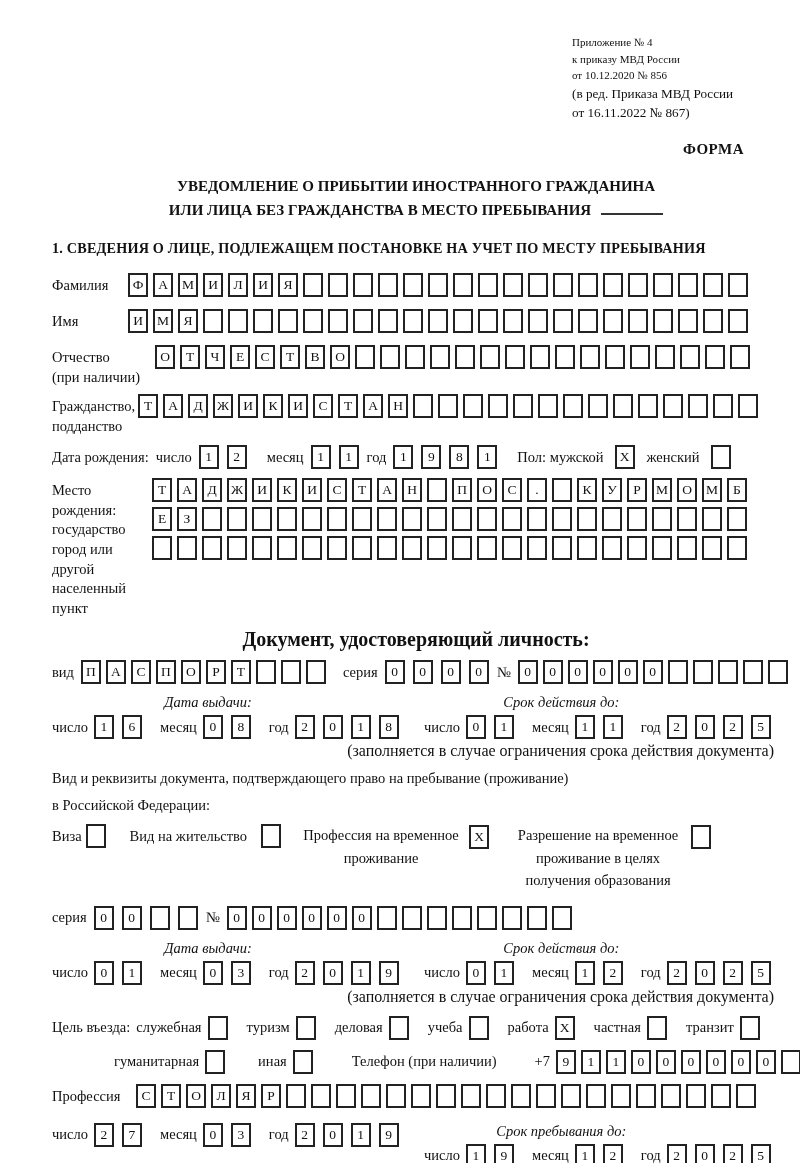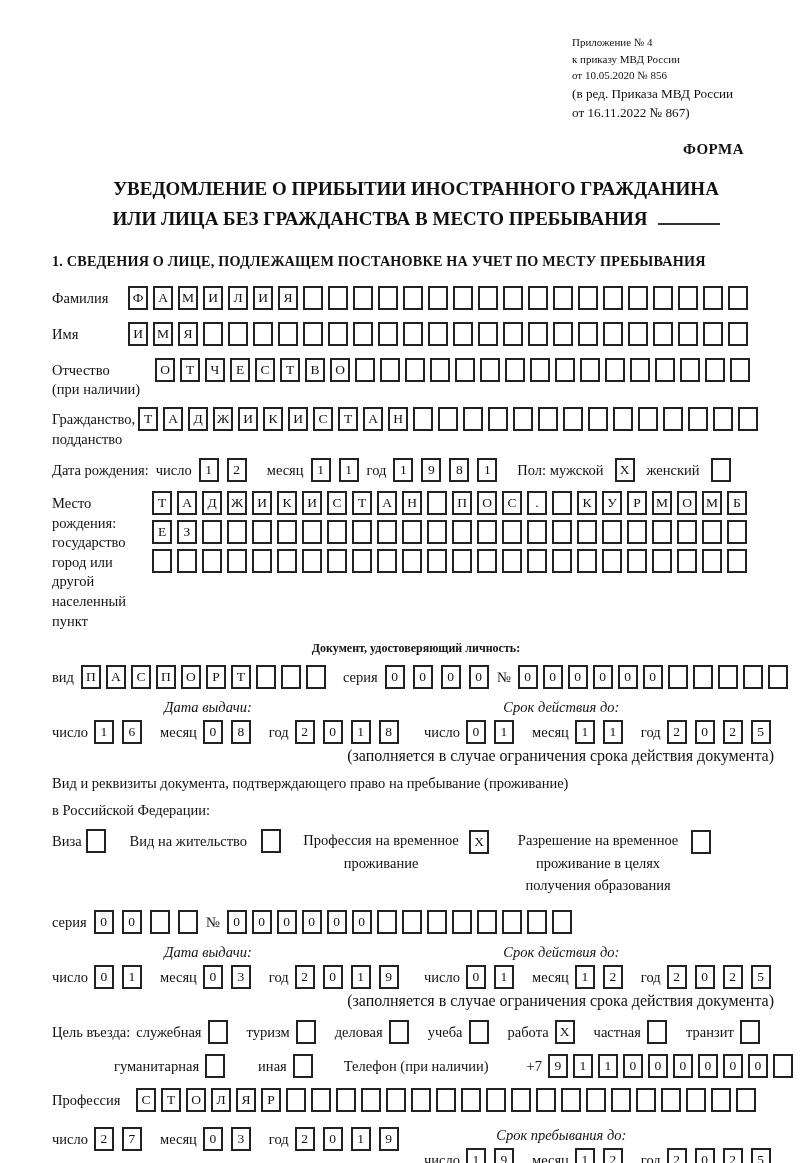--- a/index.html
+++ b/index.html
@@ -5,21 +5,21 @@
   html,body{margin:0;padding:0;background:#e8e8e8;}
   .page{
     width:800px;min-height:1163px;margin:0 auto;background:#ffffff;color:#111;
     font-family:"Liberation Serif","DejaVu Serif",serif;
     padding:34px 20px 28px 52px;box-sizing:border-box;font-size:14.5px;
   }
   .appendix{margin-left:520px;font-size:11px;line-height:1.5;}
   .appendix div{white-space:nowrap;}
   .revision{margin-left:520px;font-size:13.2px;line-height:1.5;margin-top:0;}
   .form-label{text-align:right;font-weight:bold;font-size:15px;margin:18px 36px 16px 0;letter-spacing:.5px;}
-  .title{text-align:center;font-weight:bold;font-size:19px;line-height:1.6;margin:2px 0 18px 0;}
+  .title{text-align:center;font-weight:bold;font-size:15px;line-height:1.6;margin:2px 0 18px 0;}
   .title-underline{display:inline-block;width:62px;border-bottom:2px solid #333;height:14px;margin-left:10px;}
   .sec-heading{font-weight:bold;font-size:14.2px;margin:6px 0 16px 0;letter-spacing:.2px;}
 
   .cell{
     display:inline-block;width:16px;height:20px;border:2px solid #222;
     margin-right:5px;text-align:center;font-size:13.5px;line-height:20px;
     vertical-align:middle;background:#fff;flex:none;
   }
   .boxgroup{display:inline-flex;flex-wrap:nowrap;}
   .gapped .cell,.boxgroup.gapped .cell{margin-right:8px;}
@@ -31,21 +31,21 @@
   .w2{width:103px;} 
   .w3{width:86px;}  
   .w4{width:100px;} 
   .w5{width:84px;}  
   .boxline{margin-bottom:5px;white-space:nowrap;}
 
   .inline-row{display:flex;align-items:center;margin:9px 0;flex-wrap:nowrap;}
   .inline-row .t{margin-right:7px;white-space:nowrap;}
   .sp-l{margin-left:12px;}
 
-  .center-heading{text-align:center;font-weight:bold;font-size:12px;margin:10px 0 8px 0;}
+  .center-heading{text-align:center;font-weight:bold;font-size:20px;margin:10px 0 8px 0;}
 
   .datecols{display:flex;margin-top:10px;}
   .dc-left{width:372px;flex:none;}
   .dc-right{flex:1;}
   .dc-label{text-align:center;margin-bottom:4px;font-style:italic;}
   .dc-left .dc-label{padding-right:60px;}
   .dc-right .dc-label{padding-right:90px;}
   .daterow{display:flex;align-items:center;white-space:nowrap;}
   .daterow .t{margin:0 6px 0 0;}
   .daterow .boxgroup{margin-right:10px;}
@@ -65,21 +65,21 @@
   .opt .t{margin-right:6px;}
 </style>
 </head>
 <body>
 
 <div class="page">
 
   <div class="appendix">
     <div>Приложение № 4</div>
     <div>к приказу МВД России</div>
-    <div>от 10.05.2020 № 856</div>
+    <div>от 10.12.2020 № 856</div>
   </div>
   <div class="revision">
     <div>(в ред. Приказа МВД России</div>
     <div>от 16.11.2022 № 867)</div>
   </div>
 
   <div class="form-label">ФОРМА</div>
 
   <div class="title">
     <div>УВЕДОМЛЕНИЕ О ПРИБЫТИИ ИНОСТРАННОГО ГРАЖДАНИНА</div>
@@ -371,21 +371,21 @@
 
   <div class="optrow" style="margin-left:62px;">
     <span class="opt">
         <span class="t">гуманитарная</span>
         <span class="cell"></span>
       </span>
     <span class="opt" style="margin-left:14px;">
         <span class="t">иная</span>
         <span class="cell"></span>
       </span>
-    <span class="opt" style="margin-left:12px;">
+    <span class="opt" style="margin-left:20px;">
         <span class="t">Телефон (при наличии)</span>
       </span>
     <span class="opt" style="margin-left:18px;margin-right:6px;">
         <span>+7</span>
       </span>
     <span class="boxgroup">
         <span class="cell">9</span>
         <span class="cell">1</span>
         <span class="cell">1</span>
         <span class="cell">0</span>

